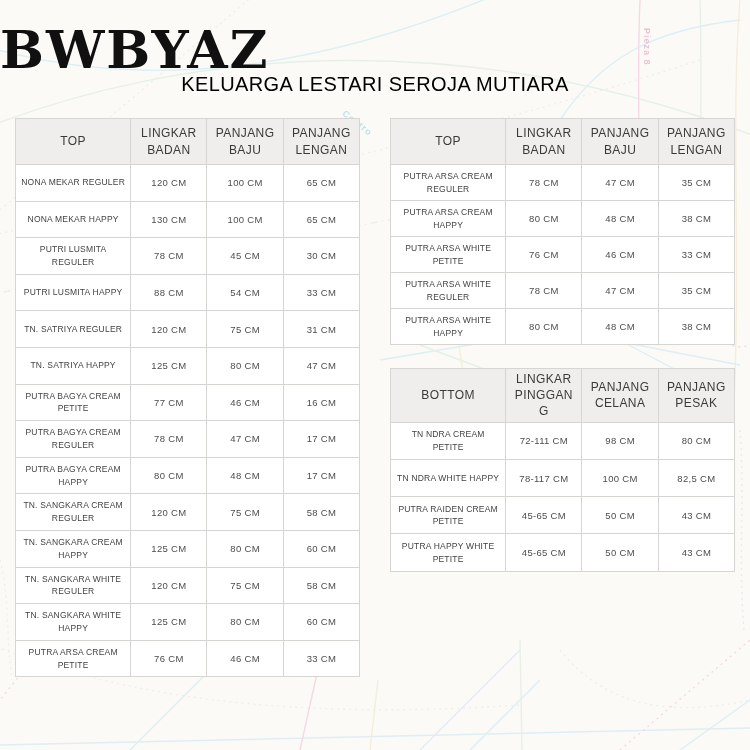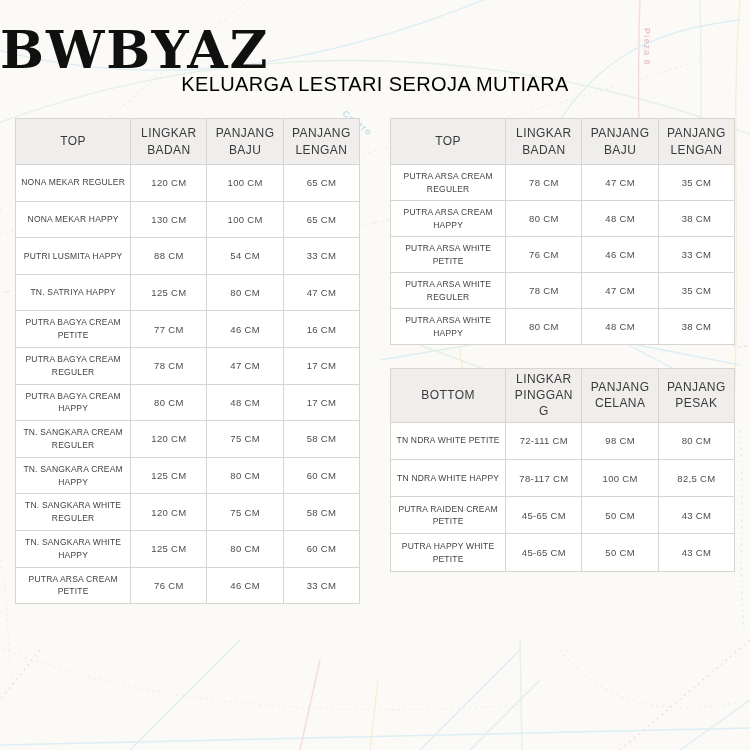--- a/index.html
+++ b/index.html
@@ -140,26 +140,38 @@
         <td class="val">100 CM</td>
         <td class="val">65 CM</td>
       </tr>
       <tr>
         <td class="name">NONA MEKAR HAPPY</td>
         <td class="val">130 CM</td>
         <td class="val">100 CM</td>
         <td class="val">65 CM</td>
       </tr>
       <tr>
+        <td class="name">PUTRI LUSMITA REGULER</td>
+        <td class="val">78 CM</td>
+        <td class="val">45 CM</td>
+        <td class="val">30 CM</td>
+      </tr>
+      <tr>
         <td class="name">PUTRI LUSMITA HAPPY</td>
         <td class="val">88 CM</td>
         <td class="val">54 CM</td>
         <td class="val">33 CM</td>
       </tr>
       <tr>
+        <td class="name">TN. SATRIYA REGULER</td>
+        <td class="val">120 CM</td>
+        <td class="val">75 CM</td>
+        <td class="val">31 CM</td>
+      </tr>
+      <tr>
         <td class="name">TN. SATRIYA HAPPY</td>
         <td class="val">125 CM</td>
         <td class="val">80 CM</td>
         <td class="val">47 CM</td>
       </tr>
       <tr>
         <td class="name">PUTRA BAGYA CREAM PETITE</td>
         <td class="val">77 CM</td>
         <td class="val">46 CM</td>
         <td class="val">16 CM</td>
@@ -256,21 +268,21 @@
     <thead>
       <tr>
         <th>BOTTOM</th>
         <th>LINGKAR PINGGANG</th>
         <th>PANJANG CELANA</th>
         <th>PANJANG PESAK</th>
       </tr>
     </thead>
     <tbody>
       <tr>
-        <td class="name">TN NDRA WHITE PETITE</td>
+        <td class="name">TN NDRA CREAM PETITE</td>
         <td class="val">72-111 CM</td>
         <td class="val">98 CM</td>
         <td class="val">80 CM</td>
       </tr>
       <tr>
         <td class="name">TN NDRA WHITE HAPPY</td>
         <td class="val">78-117 CM</td>
         <td class="val">100 CM</td>
         <td class="val">82,5 CM</td>
       </tr>

